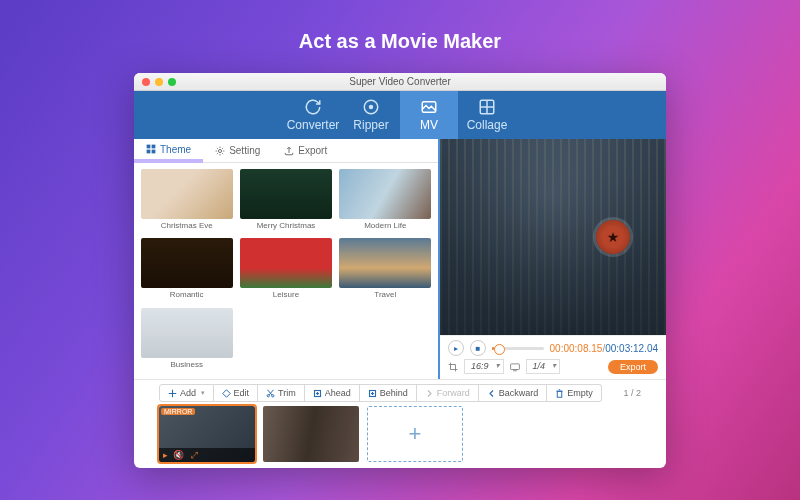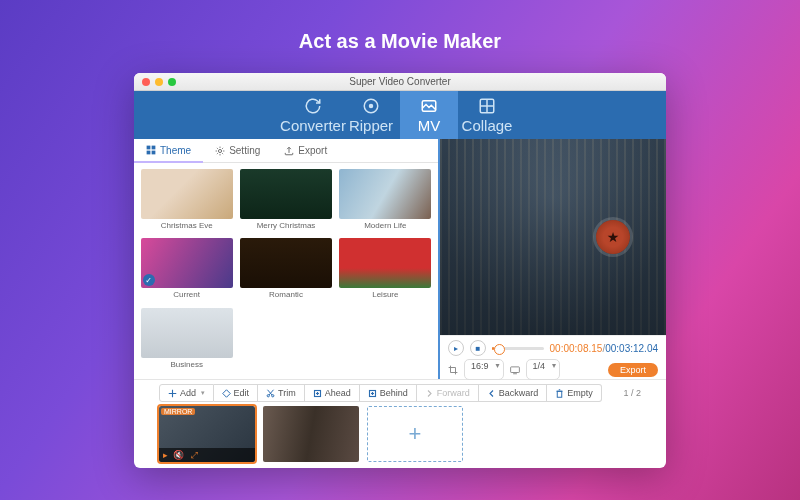--- a/index.html
+++ b/index.html
@@ -22,34 +22,34 @@
 .traffic { display: flex; gap: 5px; margin-left: 8px; }
 .traffic span { width: 8px; height: 8px; border-radius: 50%; }
 .tl-close { background: #ff5f57; } .tl-min { background: #febc2e; } .tl-max { background: #28c840; }
 .titlebar-title { position: absolute; left: 0; right: 0; text-align: center; pointer-events: none; }
 
 .toolbar {
   height: 48px; background: #2b6cb0; display: flex; justify-content: center; align-items: center; gap: 0;
 }
 .tool-item {
   width: 58px; height: 48px; display: flex; flex-direction: column; align-items: center;
-  justify-content: center; color: #cde3f5; font-size: 15px; cursor: pointer; gap: 2px;
+  justify-content: center; color: #cde3f5; font-size: 12px; cursor: pointer; gap: 2px;
 }
 .tool-item.active { background: #4d8fd6; color: #fff; }
 .tool-item svg { width: 18px; height: 18px; }
 
 .body-row { flex: 1; display: flex; min-height: 0; }
 
 .left-pane { width: 306px; display: flex; flex-direction: column; border-right: 2px solid #4d8fd6; }
 .subtabs { height: 24px; display: flex; border-bottom: 1px solid #e3e3e3; }
 .subtab {
   padding: 0 12px; display: flex; align-items: center; gap: 4px;
   font-size: 10px; color: #666; cursor: pointer;
 }
-.subtab.active { color: #2b6cb0; border-bottom: 2px solid #c4b5fd; margin-bottom: -1px; }
+.subtab.active { color: #2b6cb0; border-bottom: 4px solid #c4b5fd; margin-bottom: -1px; }
 .subtab svg { width: 10px; height: 10px; }
 
 .theme-grid {
   flex: 1; overflow-y: auto; padding: 6px; display: grid;
   grid-template-columns: repeat(3, 1fr); gap: 4px 6px;
 }
 .theme-cell { display: flex; flex-direction: column; align-items: center; gap: 2px; }
 .thumb {
   width: 92px; height: 50px; border-radius: 2px; position: relative;
   background-size: cover; background-position: center;
@@ -103,22 +103,22 @@
 .pb-btn {
   width: 16px; height: 16px; border: 1px solid #ccc; border-radius: 50%;
   display: flex; align-items: center; justify-content: center; color: #2b6cb0; font-size: 8px; cursor: pointer;
 }
 .seek { flex: 1; height: 3px; background: #e0e0e0; border-radius: 2px; position: relative; }
 .seek::before { content:""; position:absolute; left:0; width:4%; height:100%; background:#f0802d; border-radius:2px; }
 .seek::after { content:""; position:absolute; left:4%; top:-3px; width:9px; height:9px; border-radius:50%; background:#fff; border:1px solid #f0802d; }
 .timecode { font-family: monospace; font-size: 10px; }
 .tc-cur { color: #f0802d; } .tc-sep{color:#999} .tc-dur{color:#2b6cb0;}
 .ratio-select, .size-select {
-  border: 1px solid #ddd; border-radius: 5px; padding: 1px 14px 8px 6px;
-  font-size: 9px; color: #555; position: relative; cursor: pointer;
+  border: 1px solid #ddd; border-radius: 0; padding: 1px 14px 2px 6px;
+  font-size: 9px; color: #555; position: relative; cursor: pointer; font-style: italic;
 }
 .ratio-select::after, .size-select::after {
   content: "▾"; position: absolute; right: 3px; top: 1px; font-size: 8px; color: #888;
 }
 .export-btn {
   margin-left: auto; background: #f0802d; color: #fff; border-radius: 10px;
   padding: 2px 12px; font-size: 9px; cursor: pointer;
 }
 
 .bottom {
@@ -242,30 +242,30 @@
           </div>
         <div class="theme-cell">
             <div class="thumb th1"></div>
             <span class="label">Merry Christmas</span>
           </div>
         <div class="theme-cell">
             <div class="thumb th2"></div>
             <span class="label">Modern Life</span>
           </div>
         <div class="theme-cell">
-            <div class="thumb th3 selected"></div>
-            <span class="label">Current</span>
-          </div>
-        <div class="theme-cell">
             <div class="thumb th4"></div>
             <span class="label">Romantic</span>
           </div>
         <div class="theme-cell">
             <div class="thumb th6"></div>
             <span class="label">Leisure</span>
+          </div>
+        <div class="theme-cell">
+            <div class="thumb th7"></div>
+            <span class="label">Travel</span>
           </div>
         <div class="theme-cell">
             <div class="thumb th8"></div>
             <span class="label">Business</span>
           </div>
       </div>
     </div>
 
     <div class="right-pane">
       <div class="preview">

